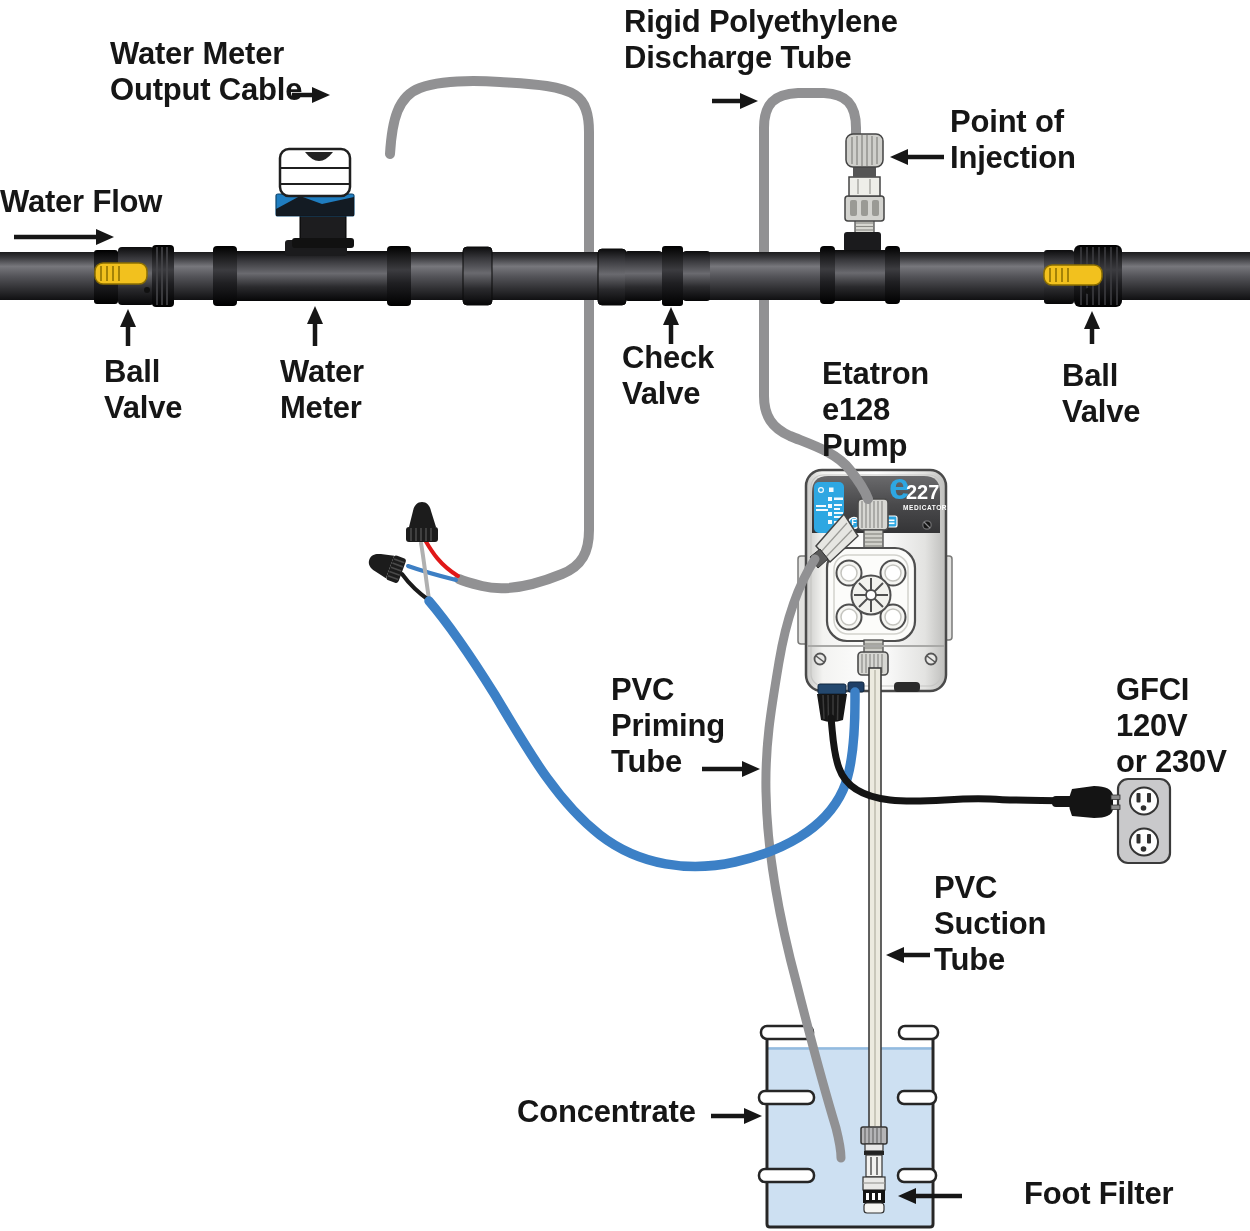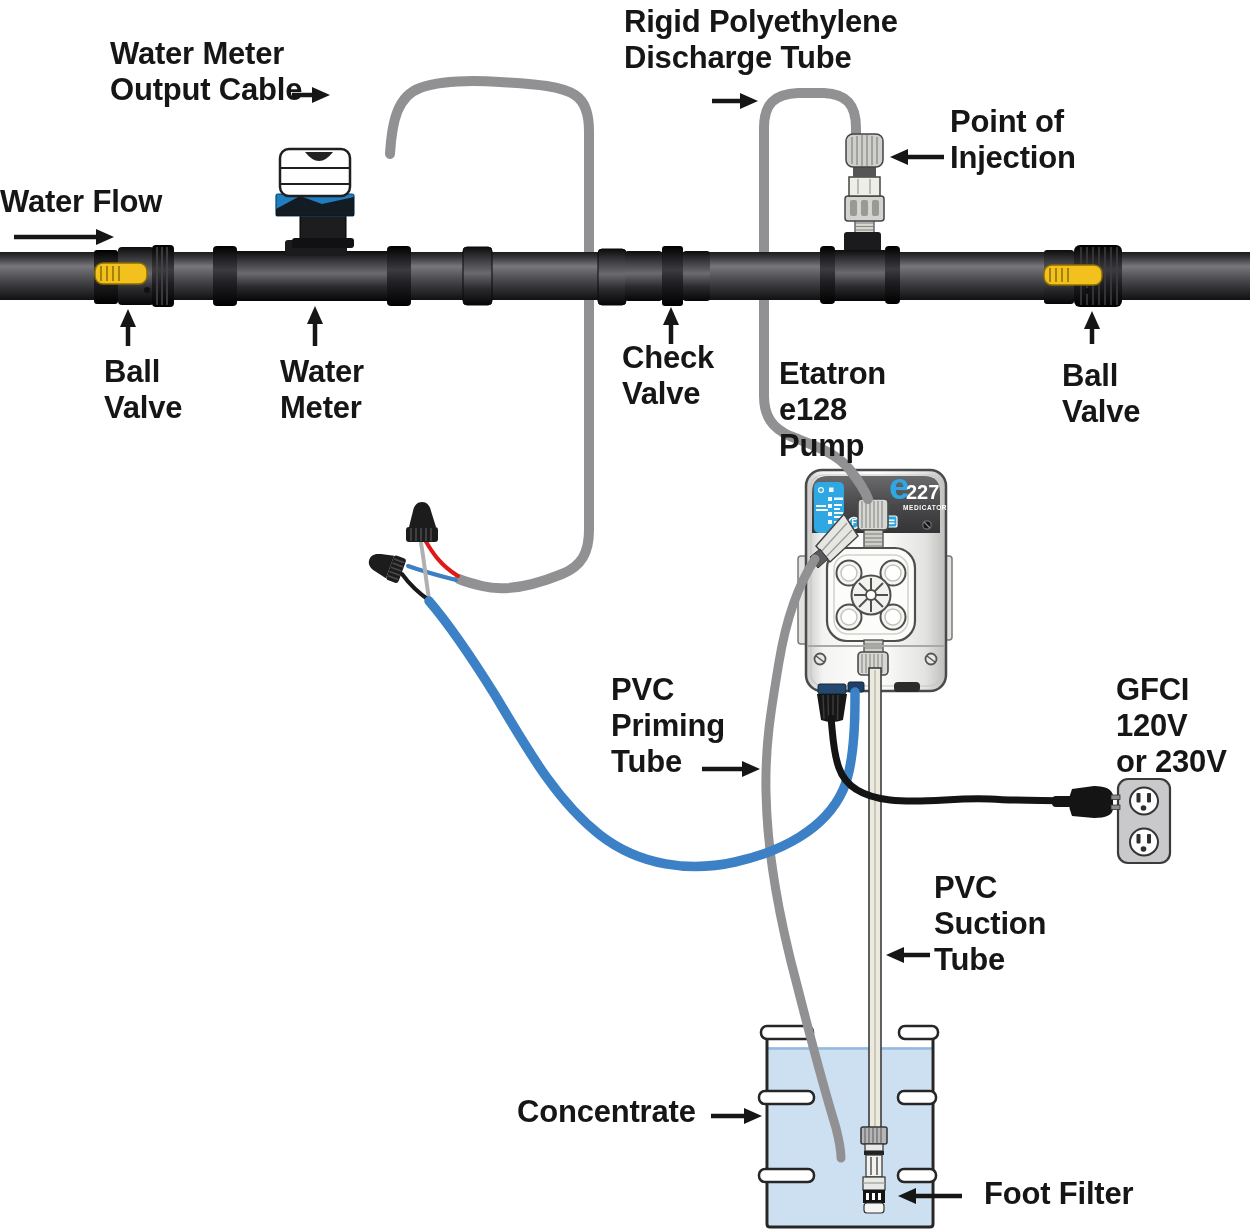--- a/index.html
+++ b/index.html
@@ -443,21 +443,21 @@
 <div class="lbl" style="left:280px;top:354px">
   <div>Water</div>
   <div>Meter</div>
 </div>
 
 <div class="lbl" style="left:622px;top:340px">
   <div>Check</div>
   <div>Valve</div>
 </div>
 
-<div class="lbl" style="left:779px;top:356px">
+<div class="lbl" style="left:822px;top:356px">
   <div>Etatron</div>
   <div>e128</div>
   <div>Pump</div>
 </div>
 
 <div class="lbl" style="left:1062px;top:358px">
   <div>Ball</div>
   <div>Valve</div>
 </div>
 
@@ -474,20 +474,20 @@
 </div>
 
 <div class="lbl" style="left:934px;top:870px">
   <div>PVC</div>
   <div>Suction</div>
   <div>Tube</div>
 </div>
 
 <div class="lbl" style="left:517px;top:1094px">Concentrate</div>
 
-<div class="lbl" style="left:984px;top:1176px">Foot Filter</div>
+<div class="lbl" style="left:1024px;top:1176px">Foot Filter</div>
 
 <span class="logo-e">e</span>
 <span class="logo-128">227</span>
 <span class="logo-brand">MEDICATOR</span>
 <span class="btn-f">F</span>
 
 </div>
 
 </body></html>

